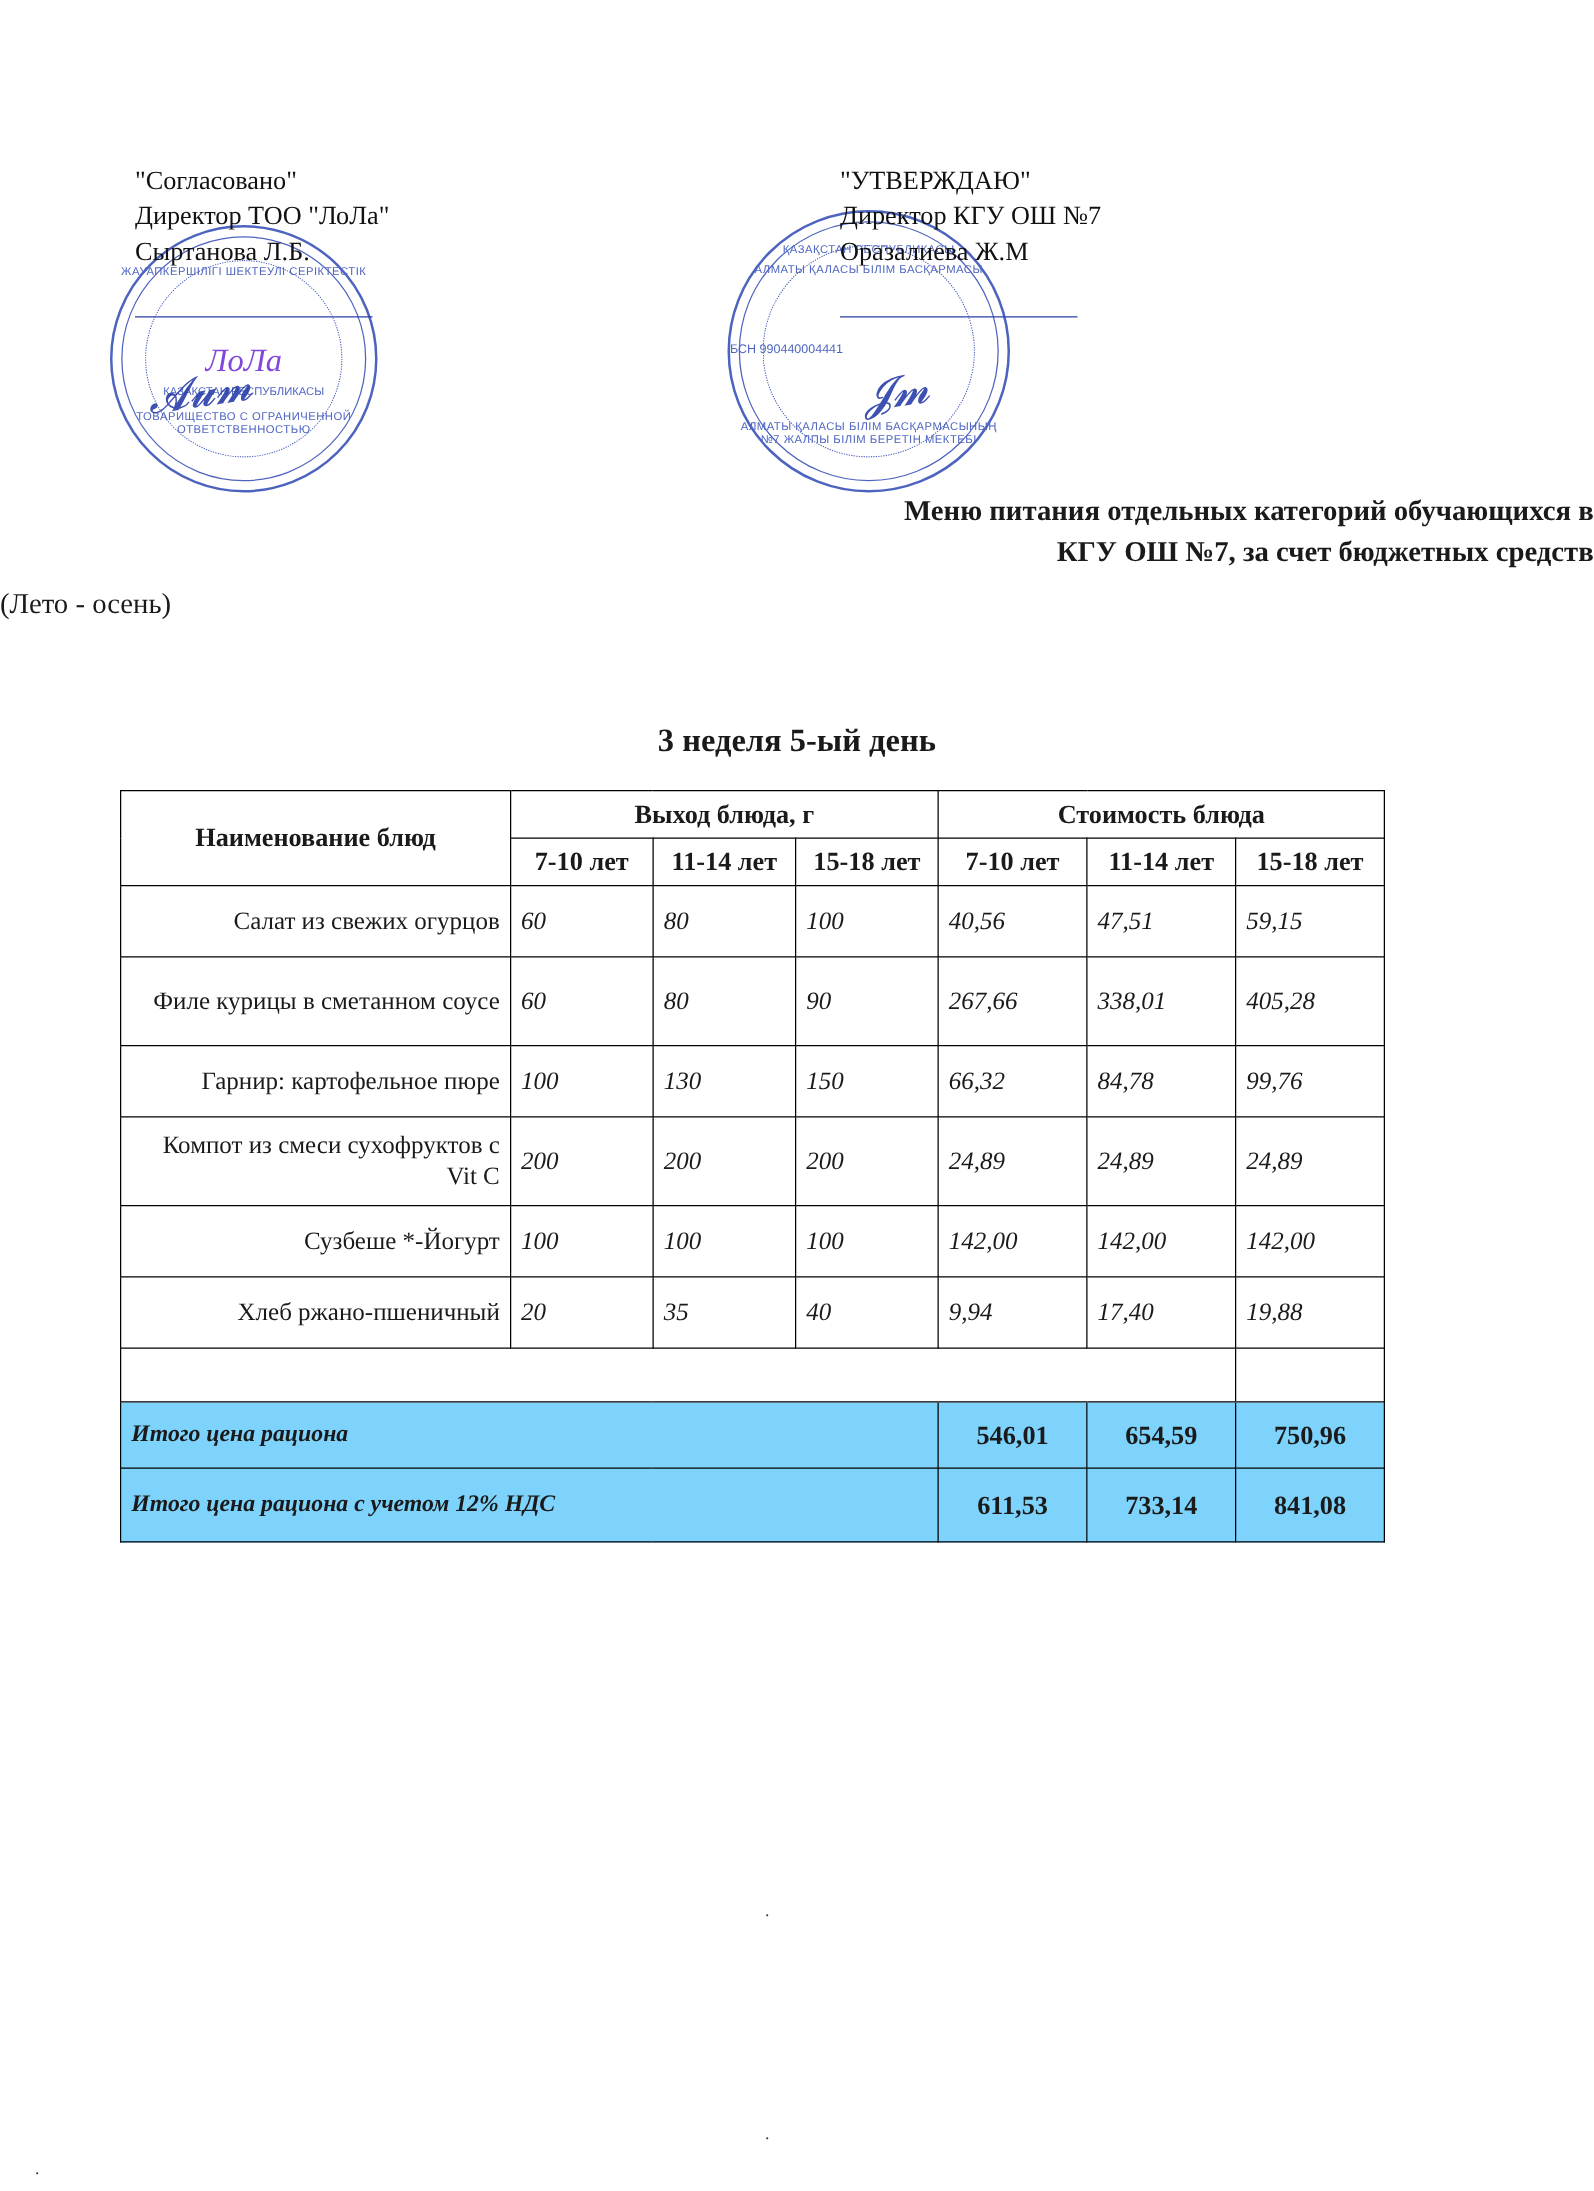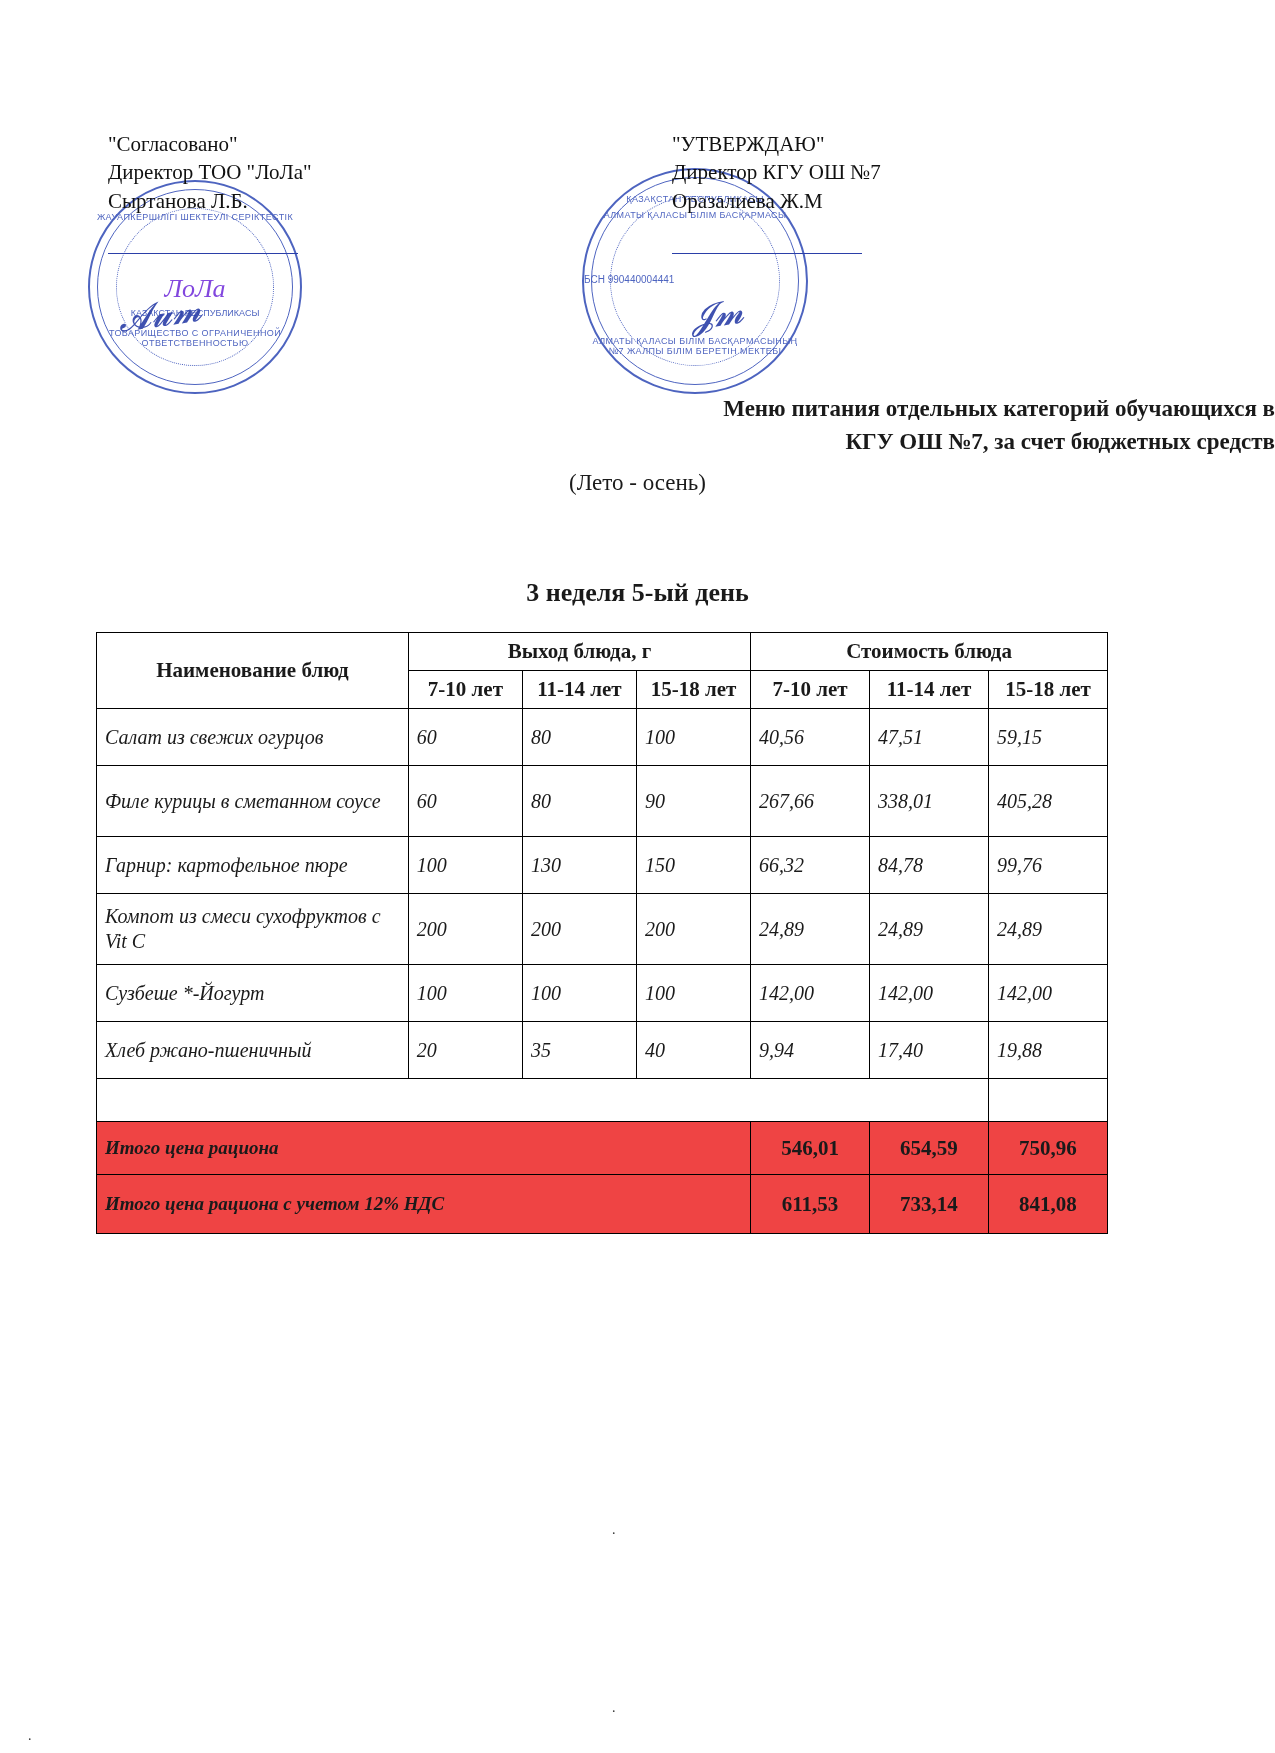--- a/index.html
+++ b/index.html
@@ -147,21 +147,20 @@
     text-align: right;
     font-weight: bold;
     font-size: 23px;
     line-height: 1.45;
   }
   .doc-subtitle {
     position: absolute;
     top: 470px;
     left: 0;
     width: 1275px;
-    text-align: center;
     font-size: 23px;
   }
   .week-day {
     position: absolute;
     top: 578px;
     left: 0;
     width: 1275px;
     text-align: center;
     font-weight: bold;
     font-size: 26px;
@@ -188,24 +187,23 @@
   table.menu thead th {
     text-align: center;
     font-weight: bold;
     font-size: 21px;
   }
   th.name-col {
     width: 330px;
     text-align: center;
   }
   td.name-cell {
-    text-align: left;
+    text-align: right;
     padding-left: 10px;
     line-height: 1.25;
-    font-style: italic;
   }
   td.num {
     text-align: left;
     width: 112px;
     font-style: italic;
   }
   tr.dish td { height: 44px; }
   tr.dish.tall td { height: 58px; }
 
   tr.spacer td {
@@ -217,21 +215,21 @@
   }
   tr.spacer td.blank-left {
     border-right: none;
   }
   tr.spacer td.blank-mid {
     border-left: none;
     border-right: none;
   }
 
   tr.total td {
-    background: #ef4444;
+    background: #7dd3fc;
     font-weight: bold;
     font-style: italic;
     height: 40px;
   }
   tr.total td.label {
     text-align: left;
     font-size: 19px;
   }
   tr.total td.num {
     text-align: center;

